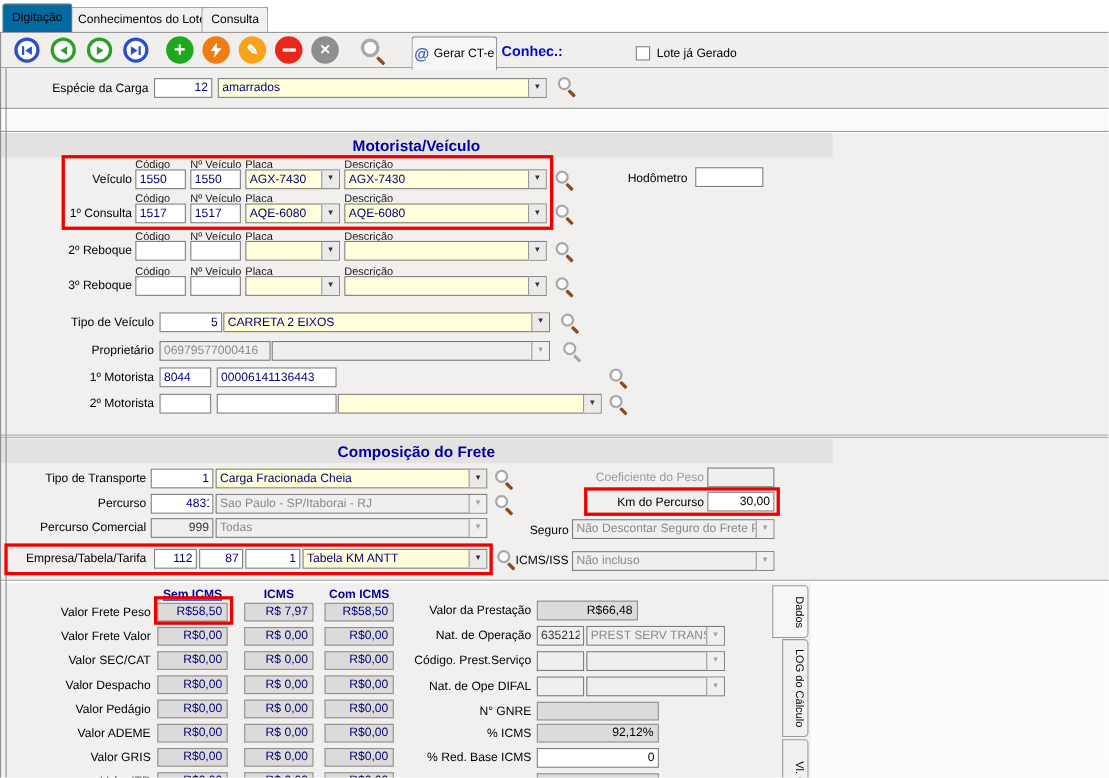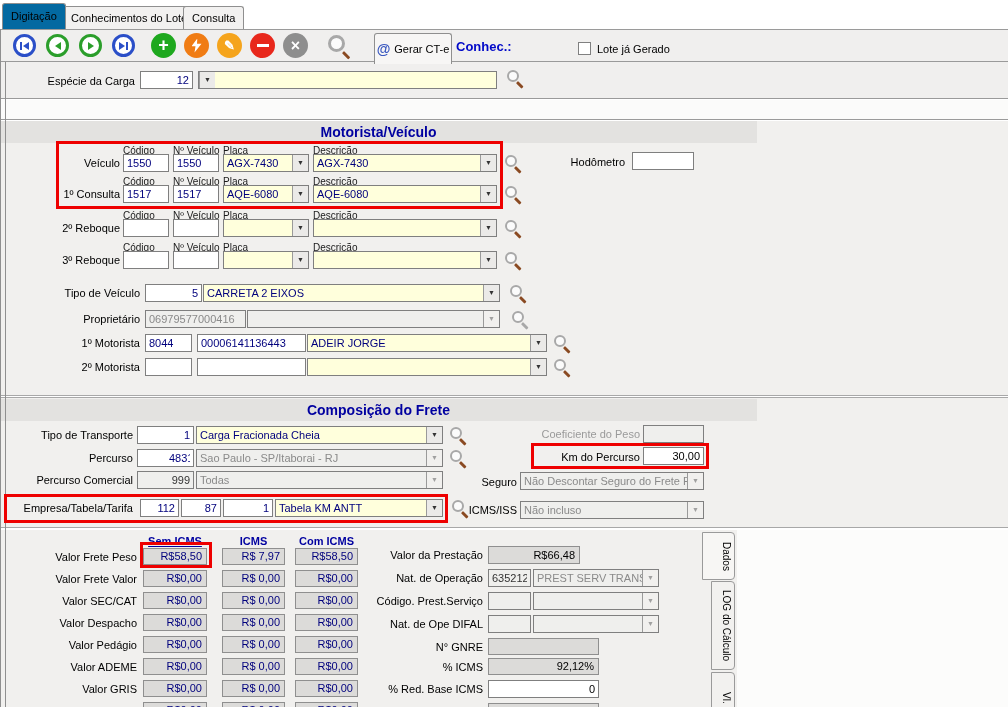--- a/index.html
+++ b/index.html
@@ -142,20 +142,21 @@
     </div>
     <span id="conhec-label">Conhec.:</span>
     <span class="checkbox" style="left:578px;top:12px"></span>
     <span class="abs" style="left:597px;top:13px">Lote já Gerado</span>
   </div>
 
   <div class="band" style="top:62px;height:37px;background:#f0efee;border-bottom:1px solid #9a9a9a">
     <span class="lbl" style="left:10px;top:13px;width:125px">Espécie da Carga</span>
     <input class="fld num" style="left: 140px; top: 9px; width: 53px;" value="12">
     <div class="combo" style="left:198px;top:9px;width:299px">
+      <span class="ctext">amarrados</span>
         <span class="carr">▼</span>
     </div>
     <span class="mag" style="left:507px;top:8px">
         <span class="lens"></span>
         <span class="handle"></span>
       </span>
   </div>
 
   <div class="band" style="top:100px;height:20px;background:#fbfbfa;border-bottom:1px solid #9a9a9a"></div>
 
@@ -263,24 +264,20 @@
         <span class="carr">▼</span>
       </div>
     <span class="mag gray" style="left:512px;top:190px">
         <span class="lens"></span>
         <span class="handle"></span>
       </span>
 
     <span class="lbl" style="left:20px;top:216px;width:120px">1º Motorista</span>
     <input class="fld" style="left: 145px; top: 213px; width: 47px;" value="8044">
     <input class="fld" style="left: 197px; top: 213px; width: 109px;" value="00006141136443">
-    <div class="combo" style="left:307px;top:213px;width:240px">
-        <span class="ctext">ADEIR JORGE</span>
-        <span class="carr">▼</span>
-      </div>
     <span class="mag" style="left:554px;top:214px">
         <span class="lens"></span>
         <span class="handle"></span>
       </span>
 
     <span class="lbl" style="left:20px;top:240px;width:120px">2º Motorista</span>
     <input class="fld" style="left: 145px; top: 237px; width: 47px;" value="">
     <input class="fld" style="left: 197px; top: 237px; width: 109px;" value="">
     <div class="combo" style="left:307px;top:237px;width:240px">
         <span class="ctext"></span>

